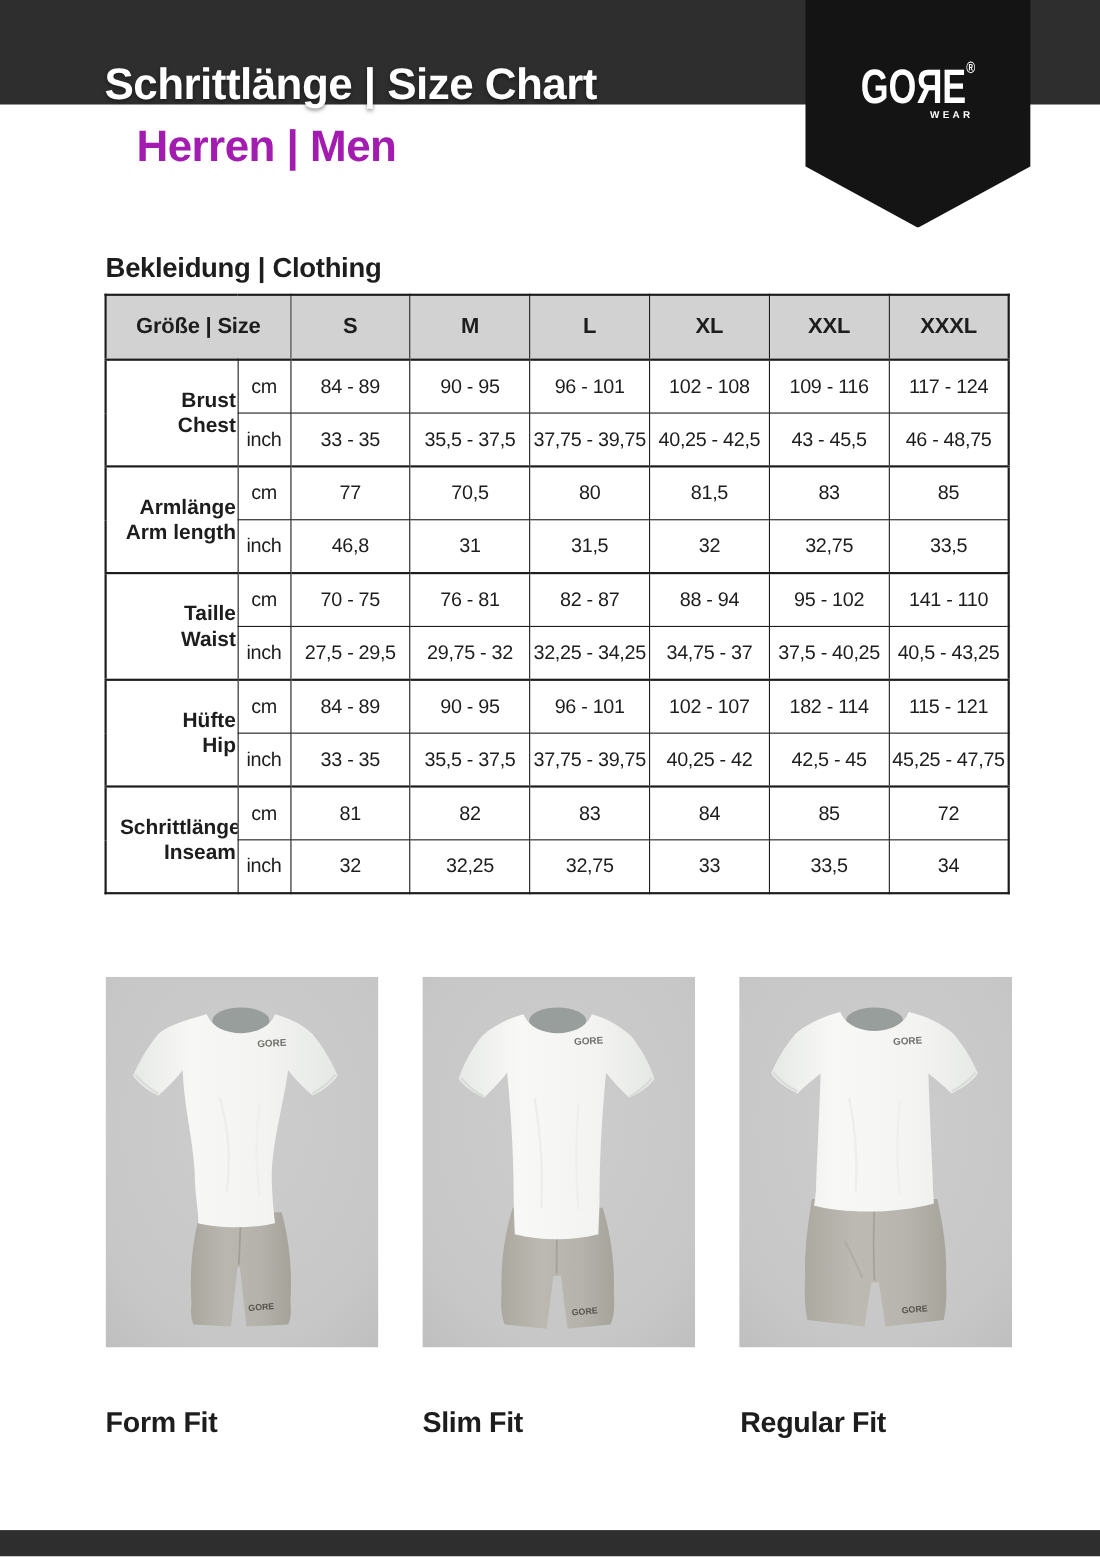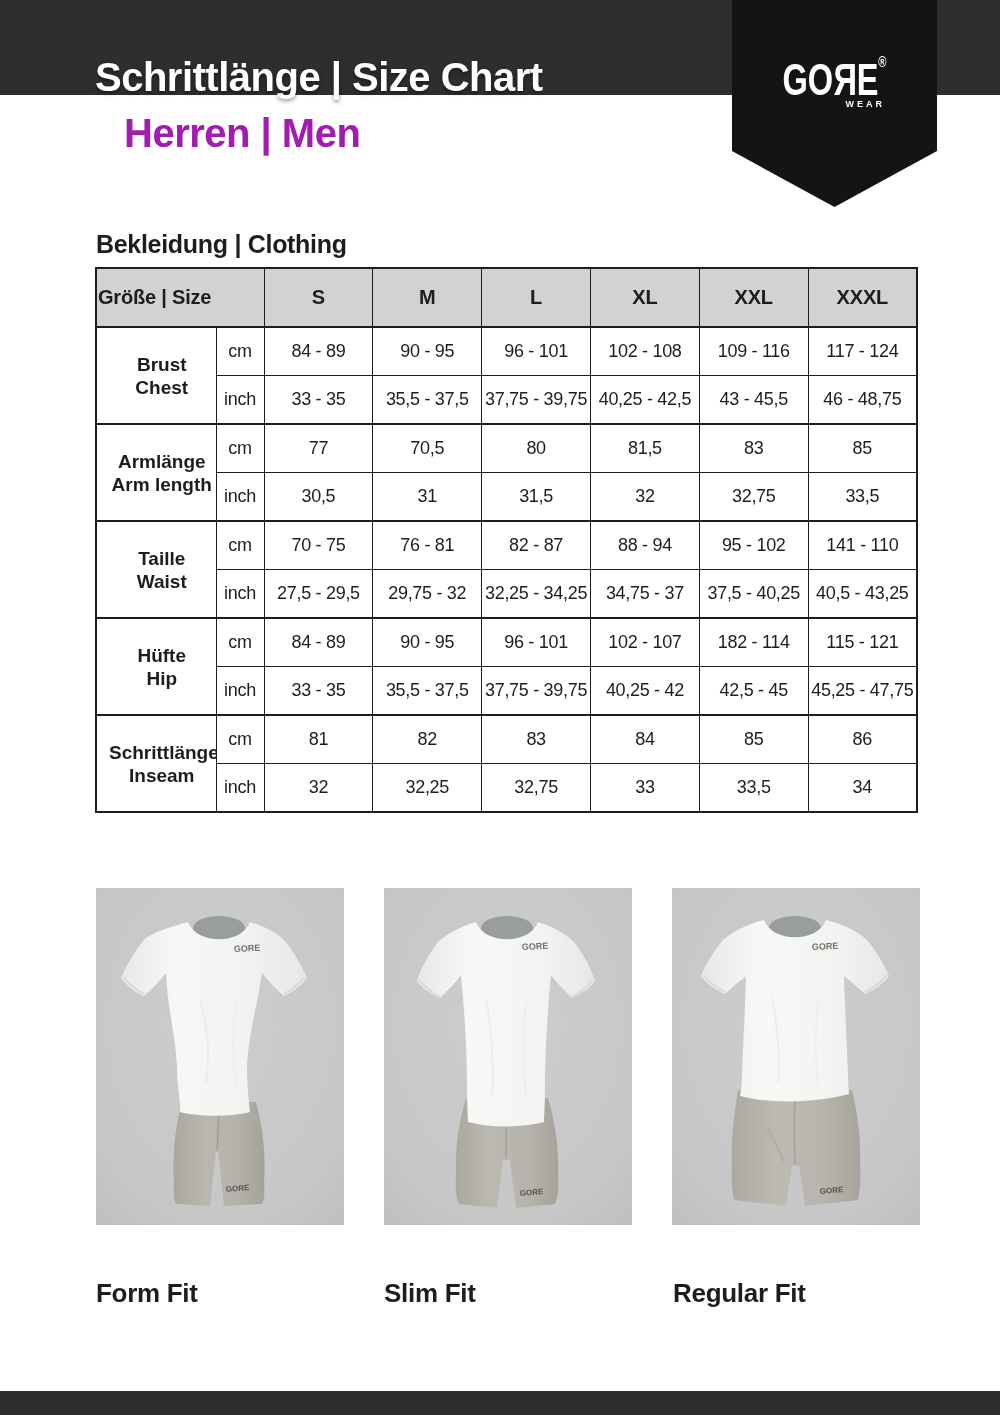--- a/index.html
+++ b/index.html
@@ -43,23 +43,23 @@
   table.size-table {
     position:absolute; left:95px; top:267px; width:823px;
     border-collapse:collapse; table-layout:fixed;
     border:2px solid #1d1d1d; color:#1d1d1d;
   }
   .size-table th, .size-table td { border:1px solid #1d1d1d; overflow:hidden; }
   .size-table thead th {
     background:#d2d2d2; height:55px; font-size:20px; font-weight:700;
     text-align:center; letter-spacing:-0.2px; border-bottom:2px solid #1d1d1d;
   }
-  .size-table thead th.size-head { text-align:left; }
+  .size-table thead th.size-head { text-align:center; }
   .size-table tbody th.rowlabel {
-    text-align:center; padding-left:12px; font-size:19px; font-weight:700;
+    text-align:right; padding-left:12px; font-size:19px; font-weight:700;
     line-height:23px; background:#ffffff;
   }
   .size-table tbody td {
     height:45px; text-align:center; font-size:18px; font-weight:400;
     letter-spacing:-0.3px; background:#ffffff; white-space:nowrap;
   }
   .size-table tbody td.unit { font-size:18px; }
   .size-table tbody tr.grp > * { border-top:2px solid #1d1d1d; }
 
   
@@ -142,21 +142,21 @@
       <td class="unit">cm</td>
       <td>77</td>
       <td>70,5</td>
       <td>80</td>
       <td>81,5</td>
       <td>83</td>
       <td>85</td>
     </tr>
     <tr>
       <td class="unit">inch</td>
-      <td>30,5</td>
+      <td>46,8</td>
       <td>31</td>
       <td>31,5</td>
       <td>32</td>
       <td>32,75</td>
       <td>33,5</td>
     </tr>
 
     <tr class="grp">
       <th class="rowlabel" rowspan="2">
         <span style="display:block">Taille</span>
@@ -207,21 +207,21 @@
       <th class="rowlabel" rowspan="2">
         <span style="display:block">Schrittlänge</span>
         <span style="display:block">Inseam</span>
       </th>
       <td class="unit">cm</td>
       <td>81</td>
       <td>82</td>
       <td>83</td>
       <td>84</td>
       <td>85</td>
-      <td>86</td>
+      <td>72</td>
     </tr>
     <tr>
       <td class="unit">inch</td>
       <td>32</td>
       <td>32,25</td>
       <td>32,75</td>
       <td>33</td>
       <td>33,5</td>
       <td>34</td>
     </tr>

